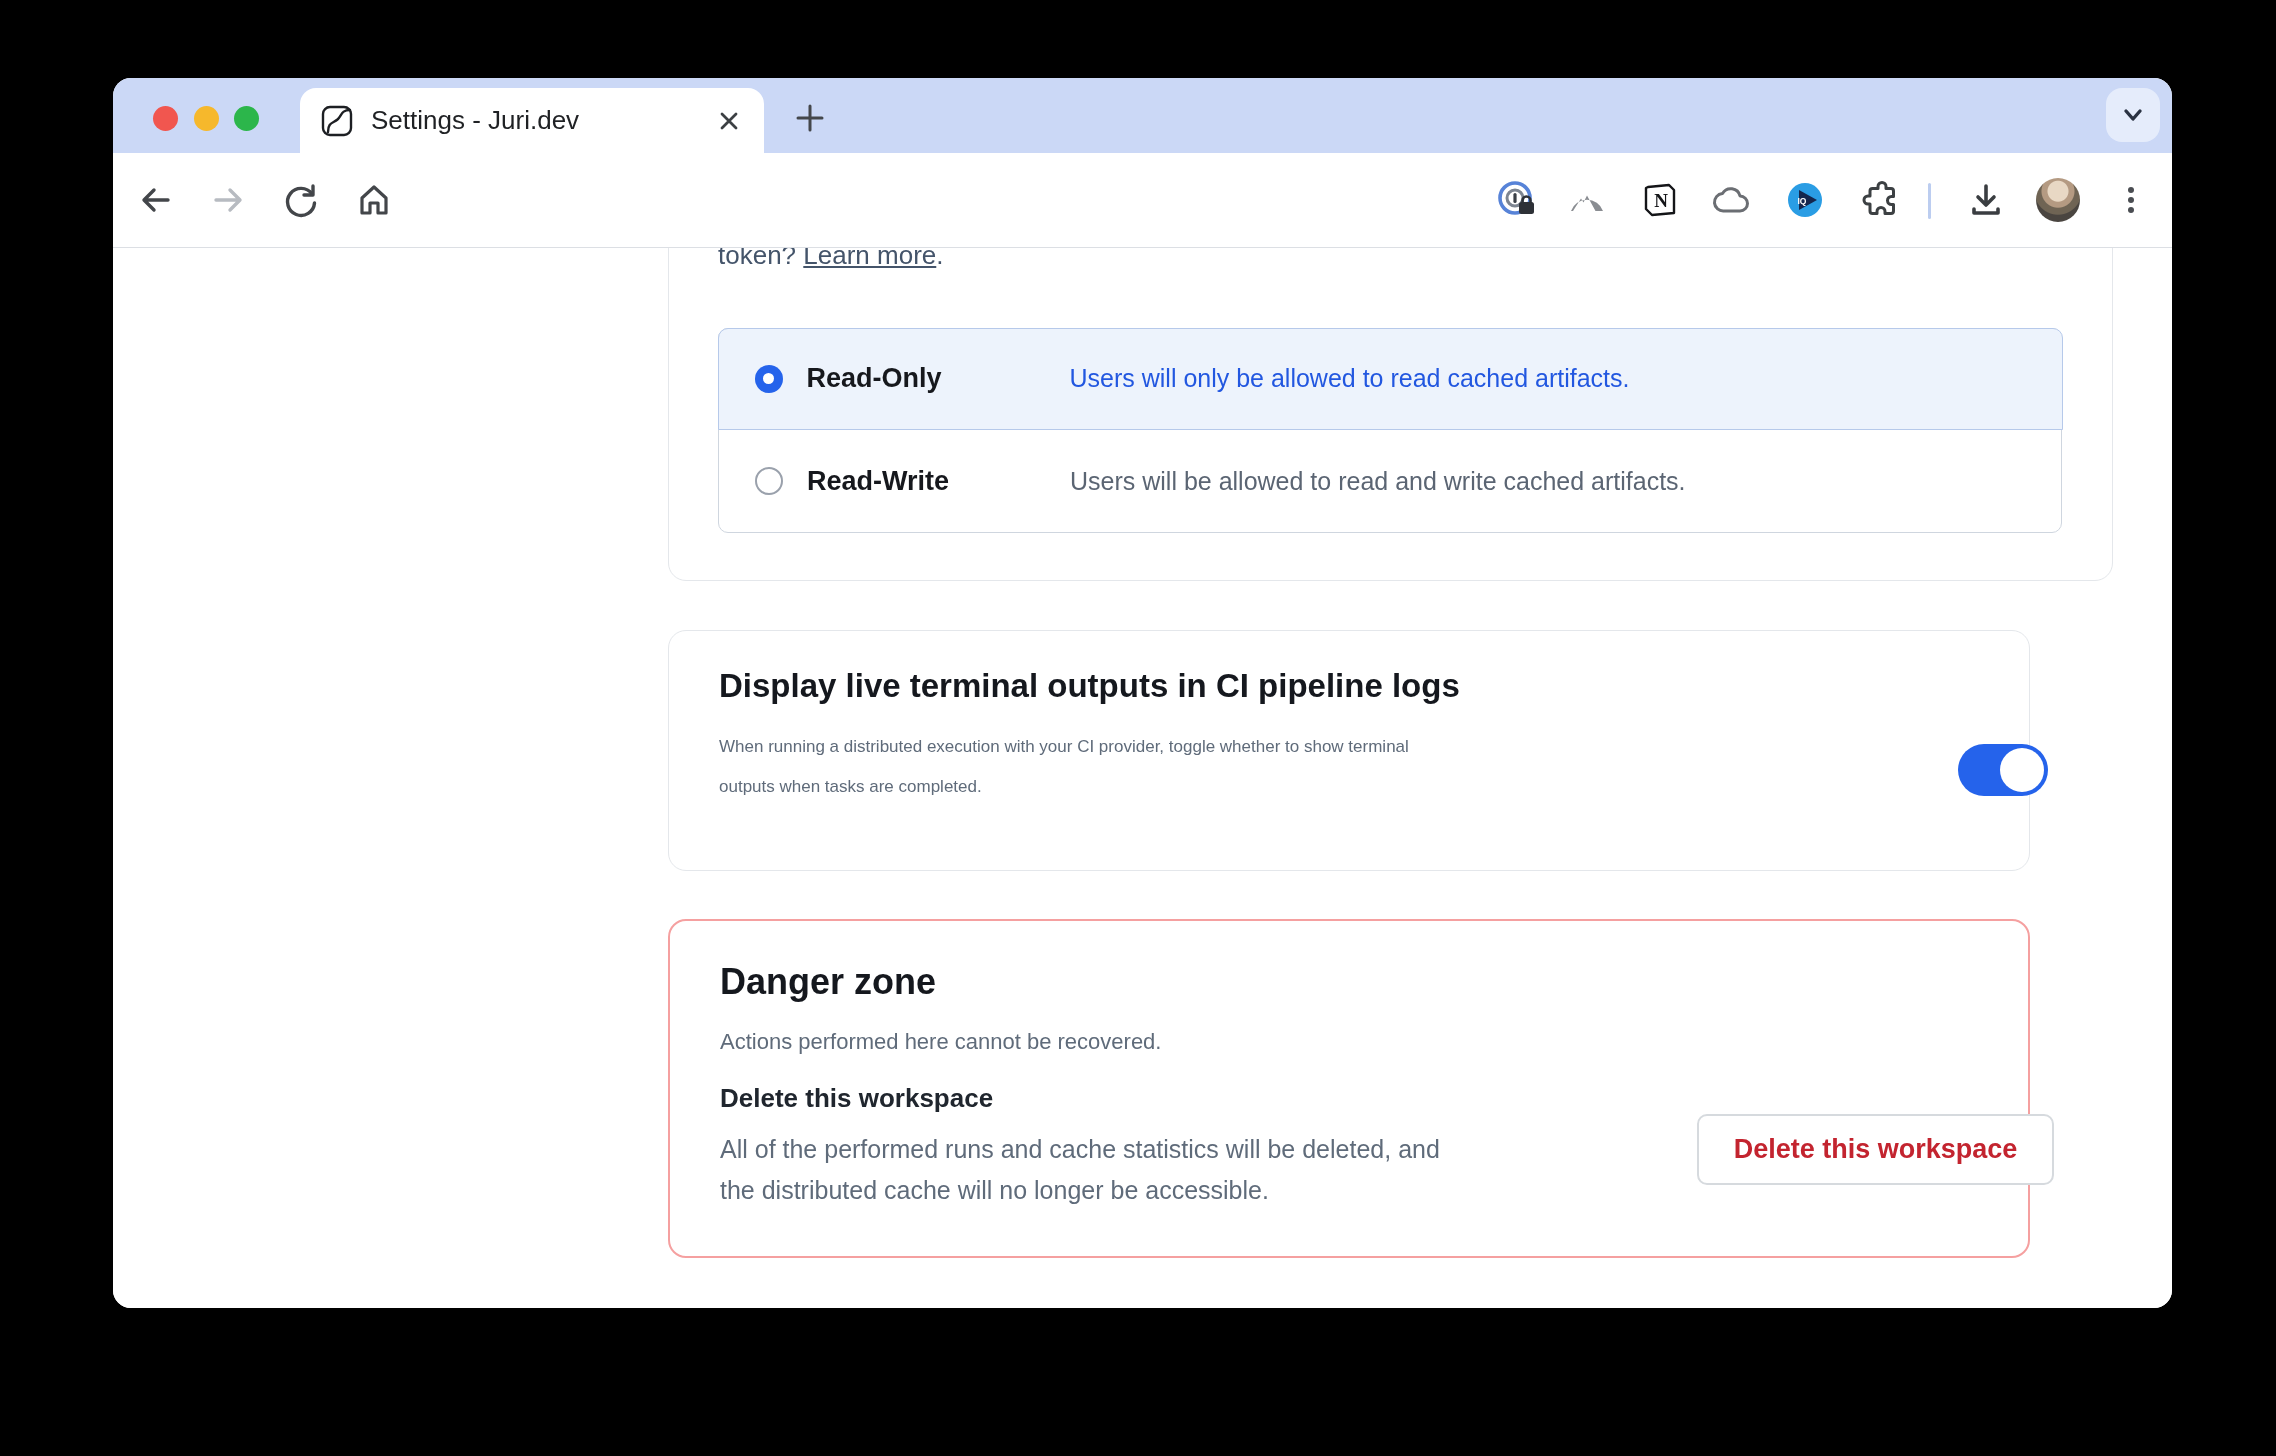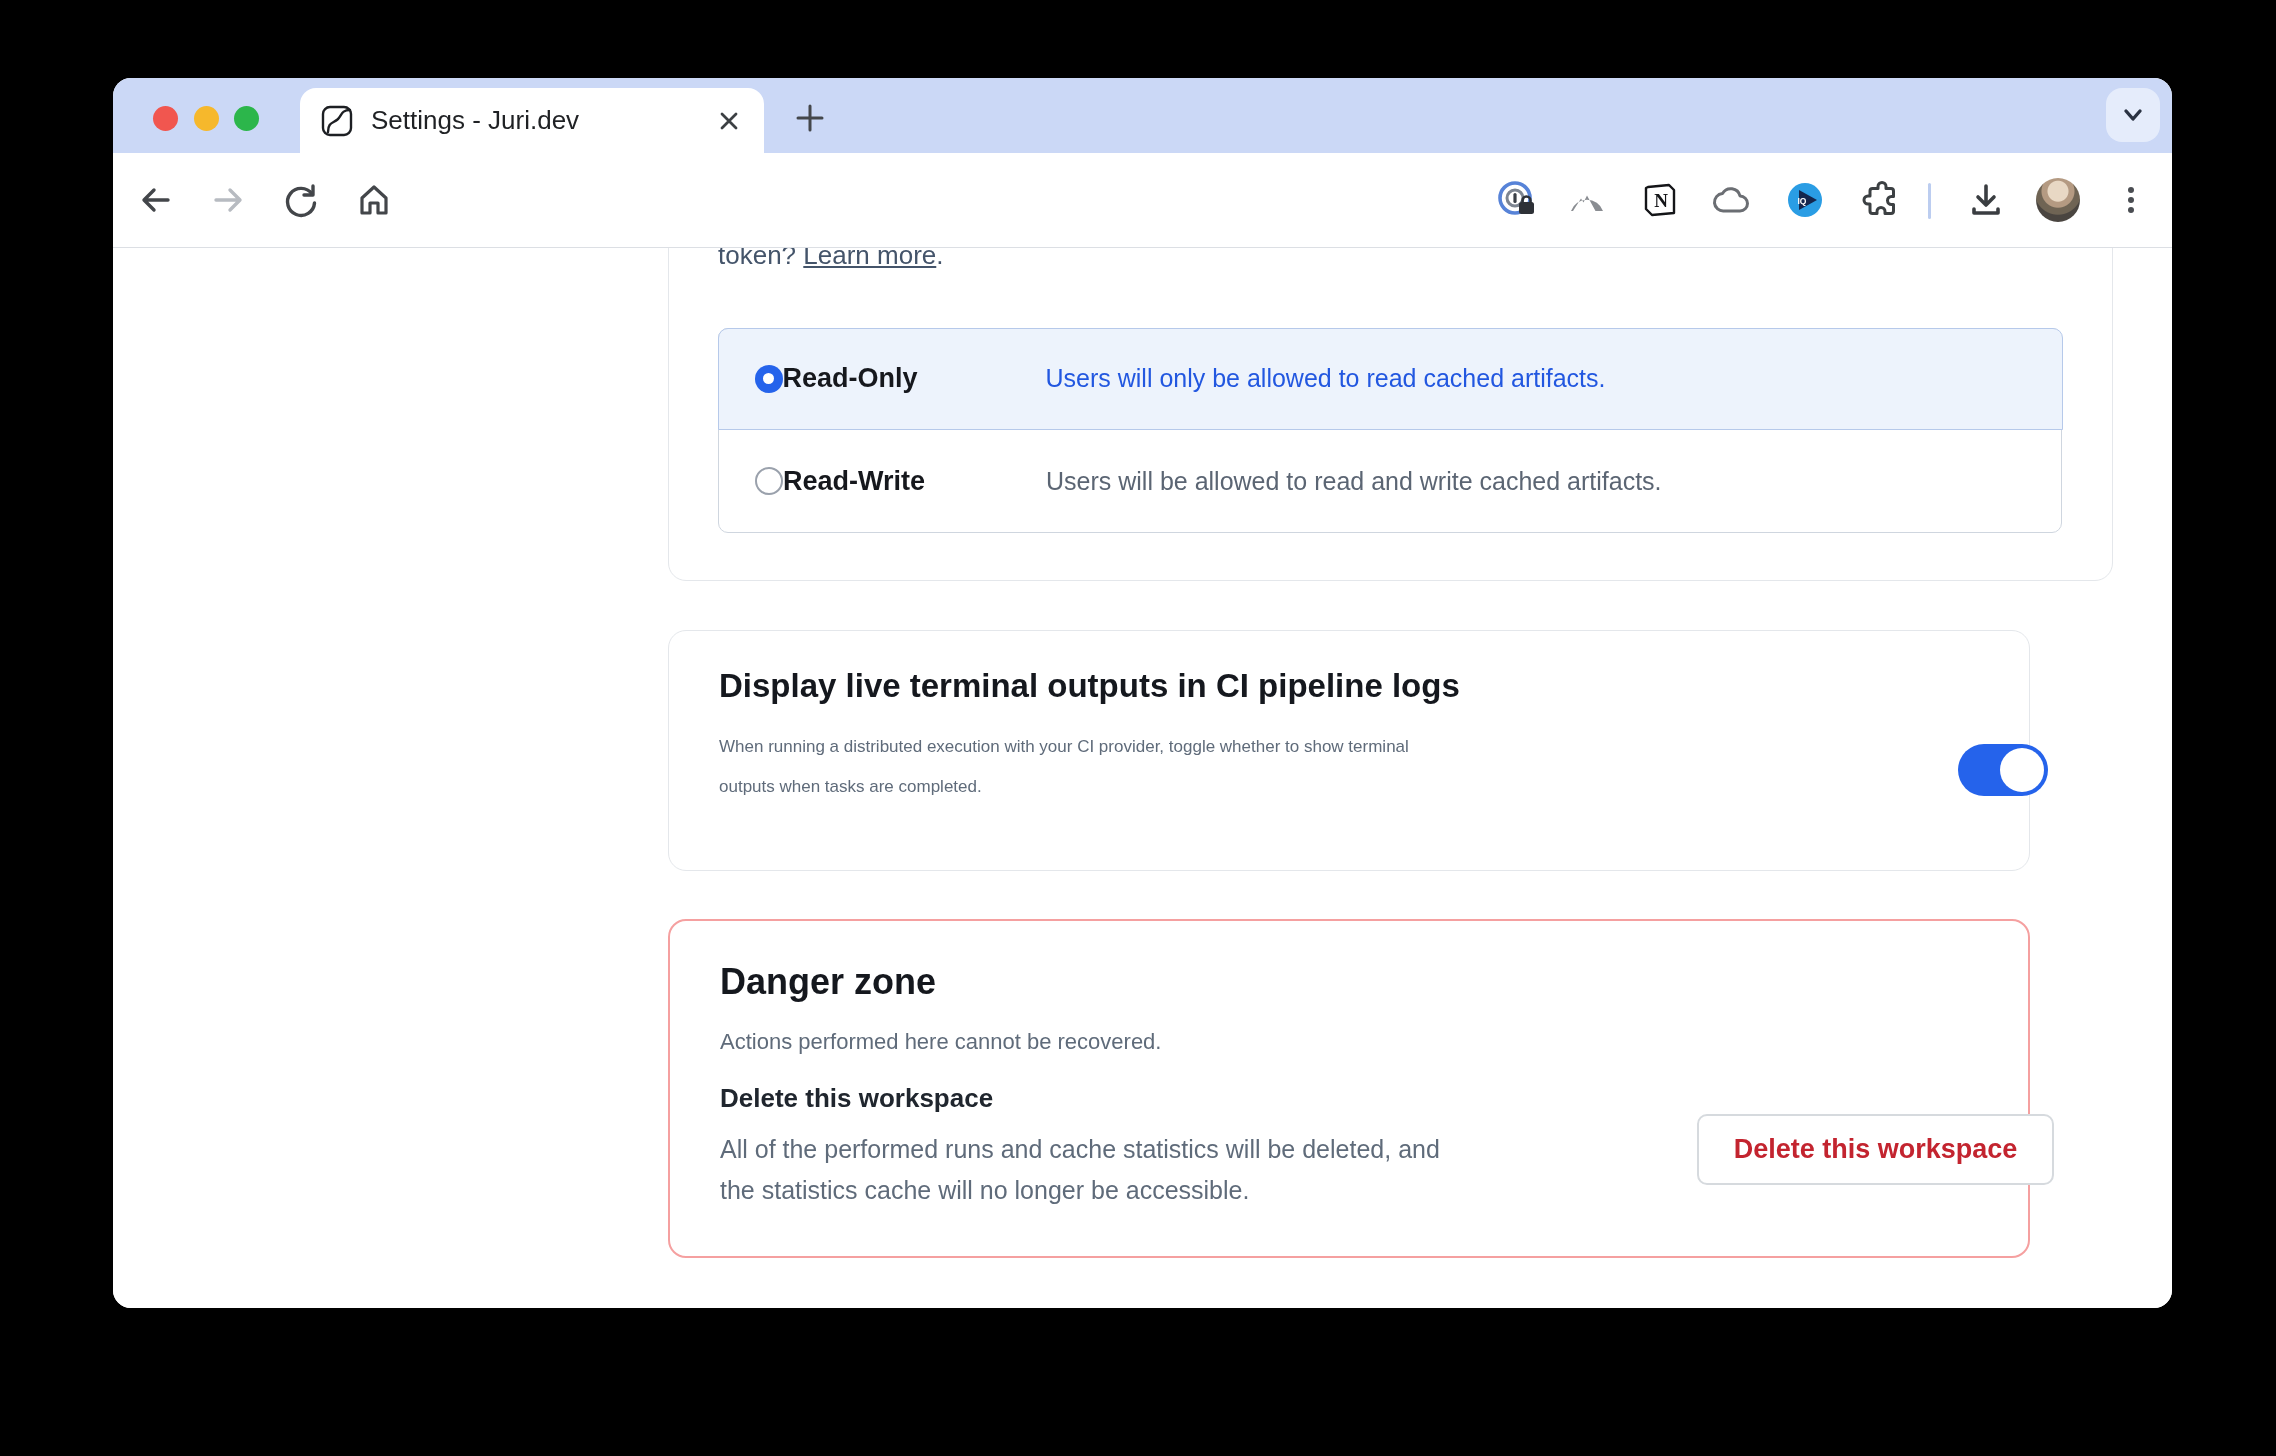--- a/index.html
+++ b/index.html
@@ -45,21 +45,21 @@
     border:1.5px solid #cfd6df;border-radius:10px;background:#fff;}
   .radio-row{display:flex;align-items:center;padding-left:36px;}
   .row-selected{position:absolute;left:-1.5px;right:-1.5px;top:-1.5px;height:102px;
     background:#edf3fc;border:1.5px solid #b6c9ea;border-radius:10px 10px 0 0;}
   .row-unselected{position:absolute;left:0;right:0;top:101px;bottom:0;}
   .radio{width:28px;height:28px;border-radius:50%;flex:0 0 28px;position:relative;}
   .radio.on{background:#2563eb;}
   .radio.on::after{content:"";position:absolute;left:8.5px;top:8.5px;width:11px;height:11px;
     border-radius:50%;background:#fff;}
   .radio.off{background:#fff;border:2px solid #9aa1ac;}
-  .radio-label{width:263px;font-size:27px;font-weight:700;color:#16181d;}
+  .radio-label{margin-left:24px;width:263px;font-size:27px;font-weight:700;color:#16181d;}
   .radio-desc{font-size:25px;}
   .desc-selected{color:#2257e0;}
   .desc-unselected{color:#5b6573;}
   .card{position:absolute;left:555px;width:1362px;background:#fff;border-radius:18px;}
   .toggle-card{top:382px;height:241px;border:1.5px solid #e4e7eb;}
   .card-title{position:absolute;left:50px;top:36px;font-size:33px;font-weight:600;color:#15181e;}
   .card-desc{position:absolute;left:50px;top:96px;font-size:17px;line-height:40px;color:#5f6b7a;}
   .toggle{position:absolute;left:1289px;top:113px;width:90px;height:52px;border-radius:26px;
     background:#2563eb;}
   .toggle .knob{position:absolute;right:4px;top:4px;width:44px;height:44px;border-radius:50%;background:#fff;}
@@ -249,19 +249,19 @@
         <div class="knob"></div>
       </div>
     </div>
 
     <div class="card danger-card">
       <div class="danger-title">Danger zone</div>
       <div class="danger-sub">Actions performed here cannot be recovered.</div>
       <div class="danger-item-title">Delete this workspace</div>
       <div class="danger-item-desc">
         <div>All of the performed runs and cache statistics will be deleted, and</div>
-        <div>the statistics cache will no longer be accessible.</div>
+        <div>the distributed cache will no longer be accessible.</div>
       </div>
       <div class="delete-btn">Delete this workspace</div>
     </div>
 
   </div>
 </div>
 
 </body></html>

